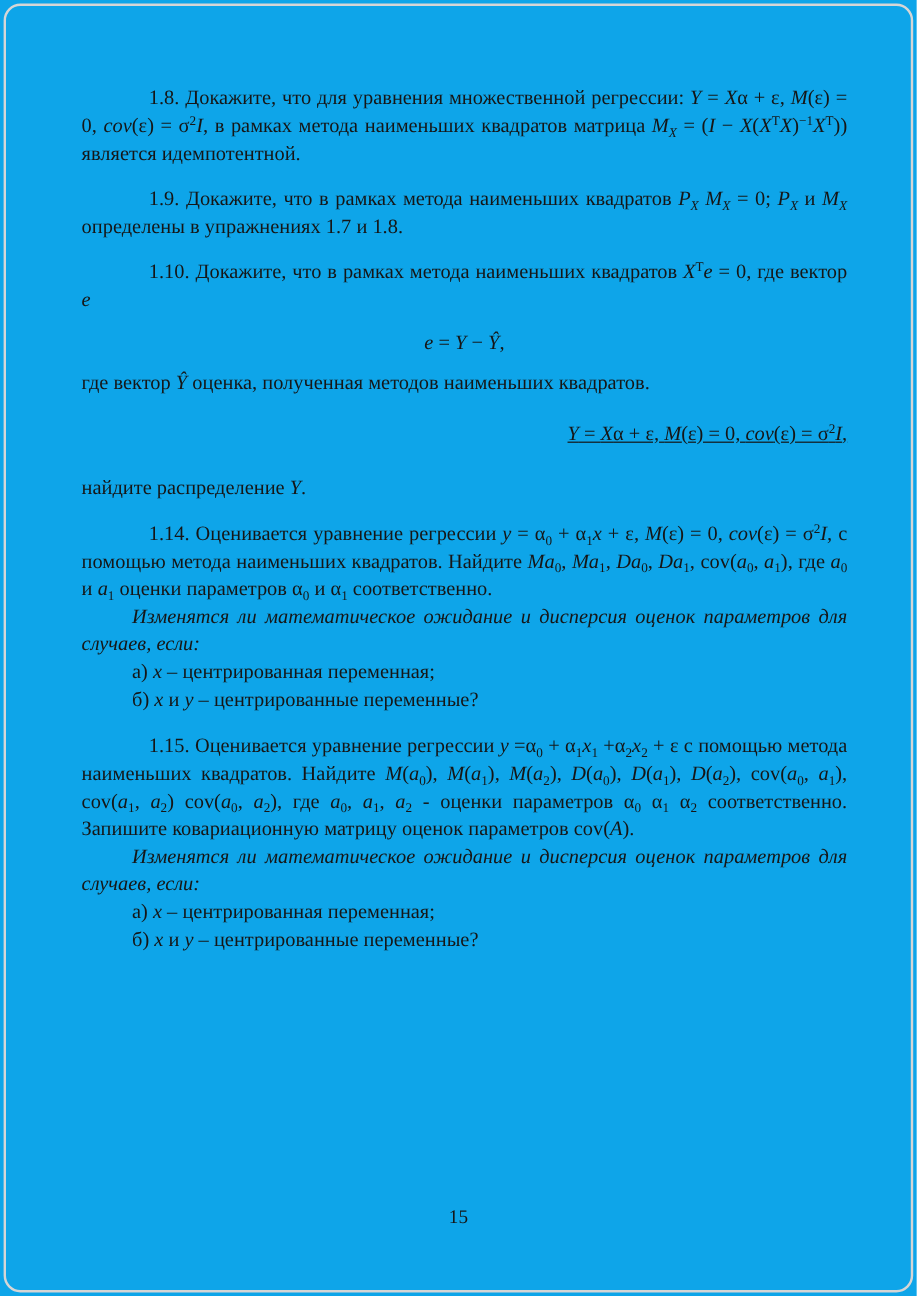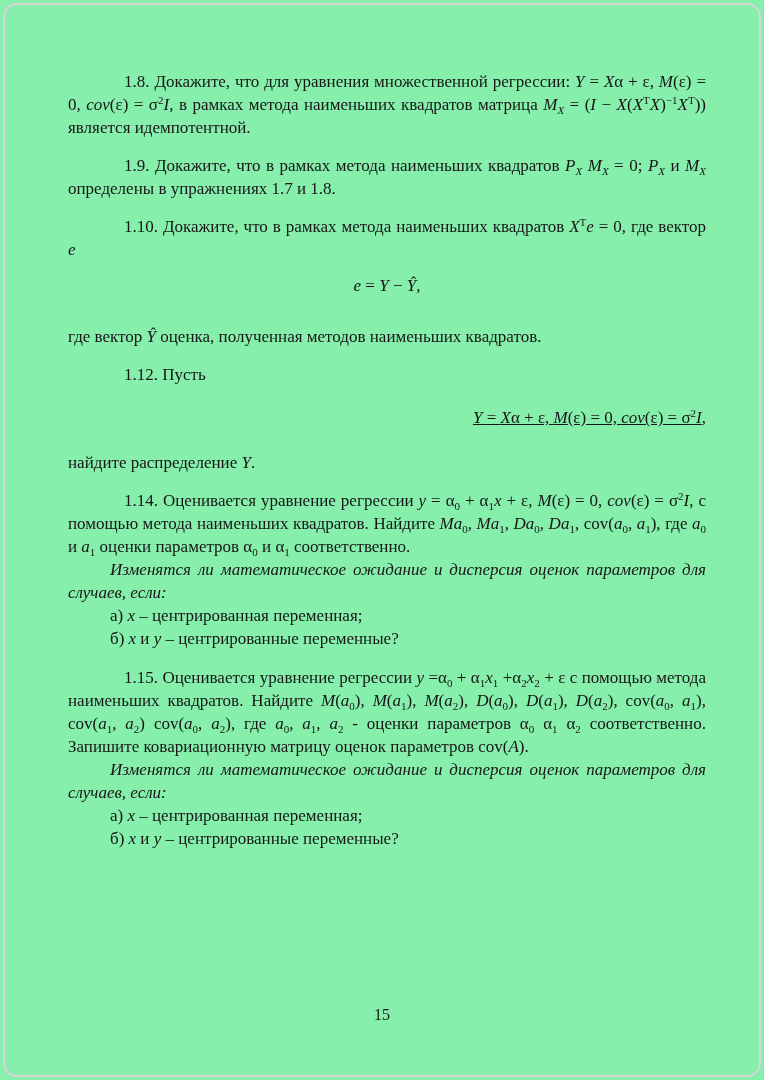--- a/index.html
+++ b/index.html
@@ -4,21 +4,21 @@
 <style>
   html, body {
     margin: 0;
     padding: 0;
     background: #ffffff;
   }
   .page {
     position: relative;
     width: 764px;
     height: 1080px;
-    background: #86efac;
+    background: #0ea5e9;
     font-family: "Liberation Serif", "DejaVu Serif", serif;
     color: #161616;
     overflow: hidden;
   }
   .page-frame {
     position: absolute;
     left: 3px; top: 3px; right: 3px; bottom: 3px;
     border: 2px solid #d6d6d6;
     border-radius: 14px;
     pointer-events: none;
@@ -43,21 +43,21 @@
     vertical-align: 6px;
     line-height: 0;
   }
   p { margin: 0; }
   p.para  { text-indent: 56px; margin-bottom: 15px; }
   p.para-tight { text-indent: 56px; margin-bottom: 0; }
   p.cont  { text-indent: 0; margin-bottom: 15px; }
   p.eq {
     text-align: center;
     text-indent: 0;
-    margin: 13px 0 28px 0;
+    margin: 13px 0 10px 0;
   }
   p.eq-big {
     text-align: right;
     text-indent: 0;
     margin: 20px 0 22px 0;
     text-decoration: underline;
   }
   p.qline { text-indent: 42px; margin-bottom: 0; font-style: italic; }
   p.subitem {
     text-indent: 42px;
@@ -91,21 +91,20 @@
 
     <p class="para">1.9. Докажите, что в рамках метода наименьших квадратов <i>P<sub>X</sub></i> <i>M<sub>X</sub></i> = 0; <i>P<sub>X</sub></i> и <i>M<sub>X</sub></i> определены в упражнениях 1.7 и 1.8.</p>
 
     <p class="para-tight">1.10. Докажите, что в рамках метода наименьших квадратов <i>X</i><sup>T</sup><i>e</i> = 0, где вектор <i>e</i></p>
 
     <p class="eq"><i>e</i> = <i>Y</i> − <i>Ŷ</i>,</p>
 
     <p class="cont">где вектор <i>Ŷ</i> оценка, полученная методов наименьших квадратов.</p>
 
 
-    <p class="para-tight">1.12. Пусть</p>
 
     <p class="eq-big"><i>Y</i> = <i>X</i>α + ε, <i>M</i>(ε) = 0, <i>cov</i>(ε) = σ<sup>2</sup><i>I</i>,</p>
 
     <p class="cont">найдите распределение <i>Y</i>.</p>
 
 
     <p class="para-tight">1.14. Оценивается уравнение регрессии <i>y</i> = α<sub>0</sub> + α<sub>1</sub><i>x</i> + ε, <i>M</i>(ε) = 0, <i>cov</i>(ε) = σ<sup>2</sup><i>I</i>, с помощью метода наименьших квадратов. Найдите <i>Ma</i><sub>0</sub>, <i>Ma</i><sub>1</sub>, <i>Da</i><sub>0</sub>, <i>Da</i><sub>1</sub>, cov(<i>a</i><sub>0</sub>, <i>a</i><sub>1</sub>), где <i>a</i><sub>0</sub> и <i>a</i><sub>1</sub> оценки параметров α<sub>0</sub> и α<sub>1</sub> соответственно.</p>
 
     <p class="qline">Изменятся ли математическое ожидание и дисперсия оценок параметров для случаев, если:</p>
 

